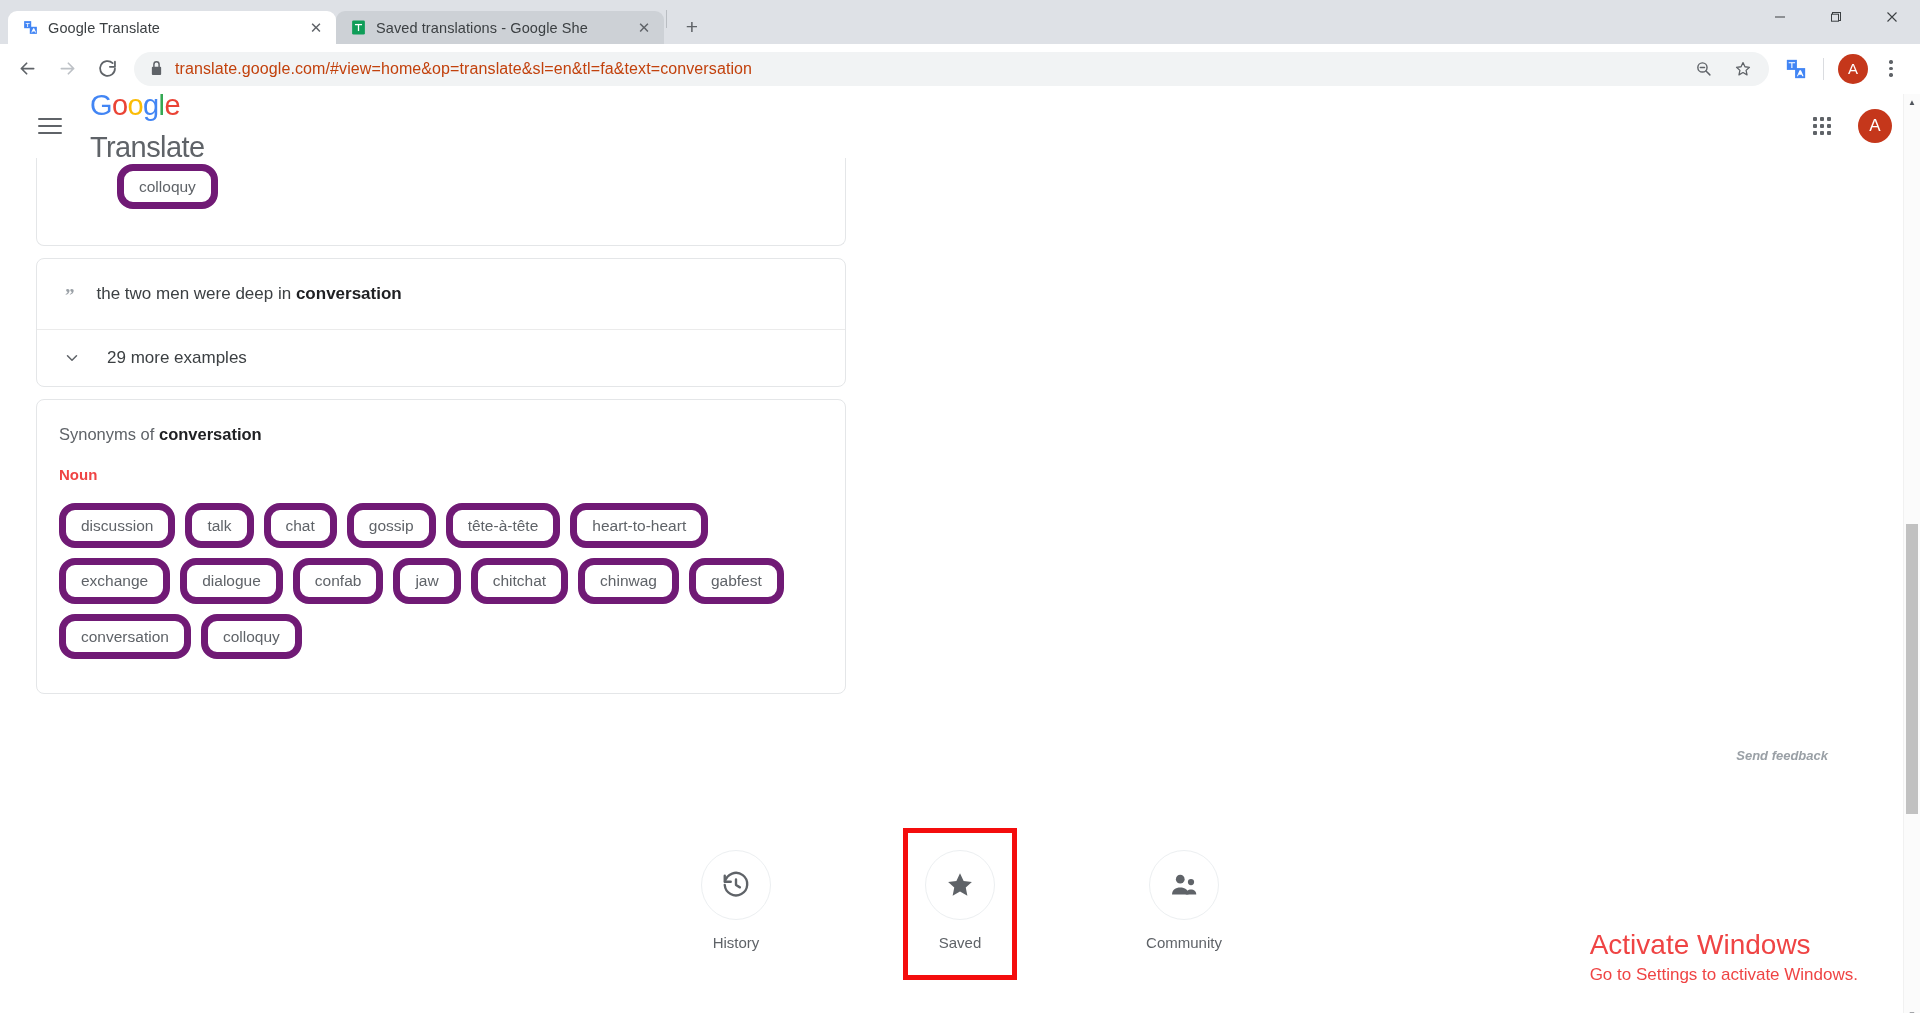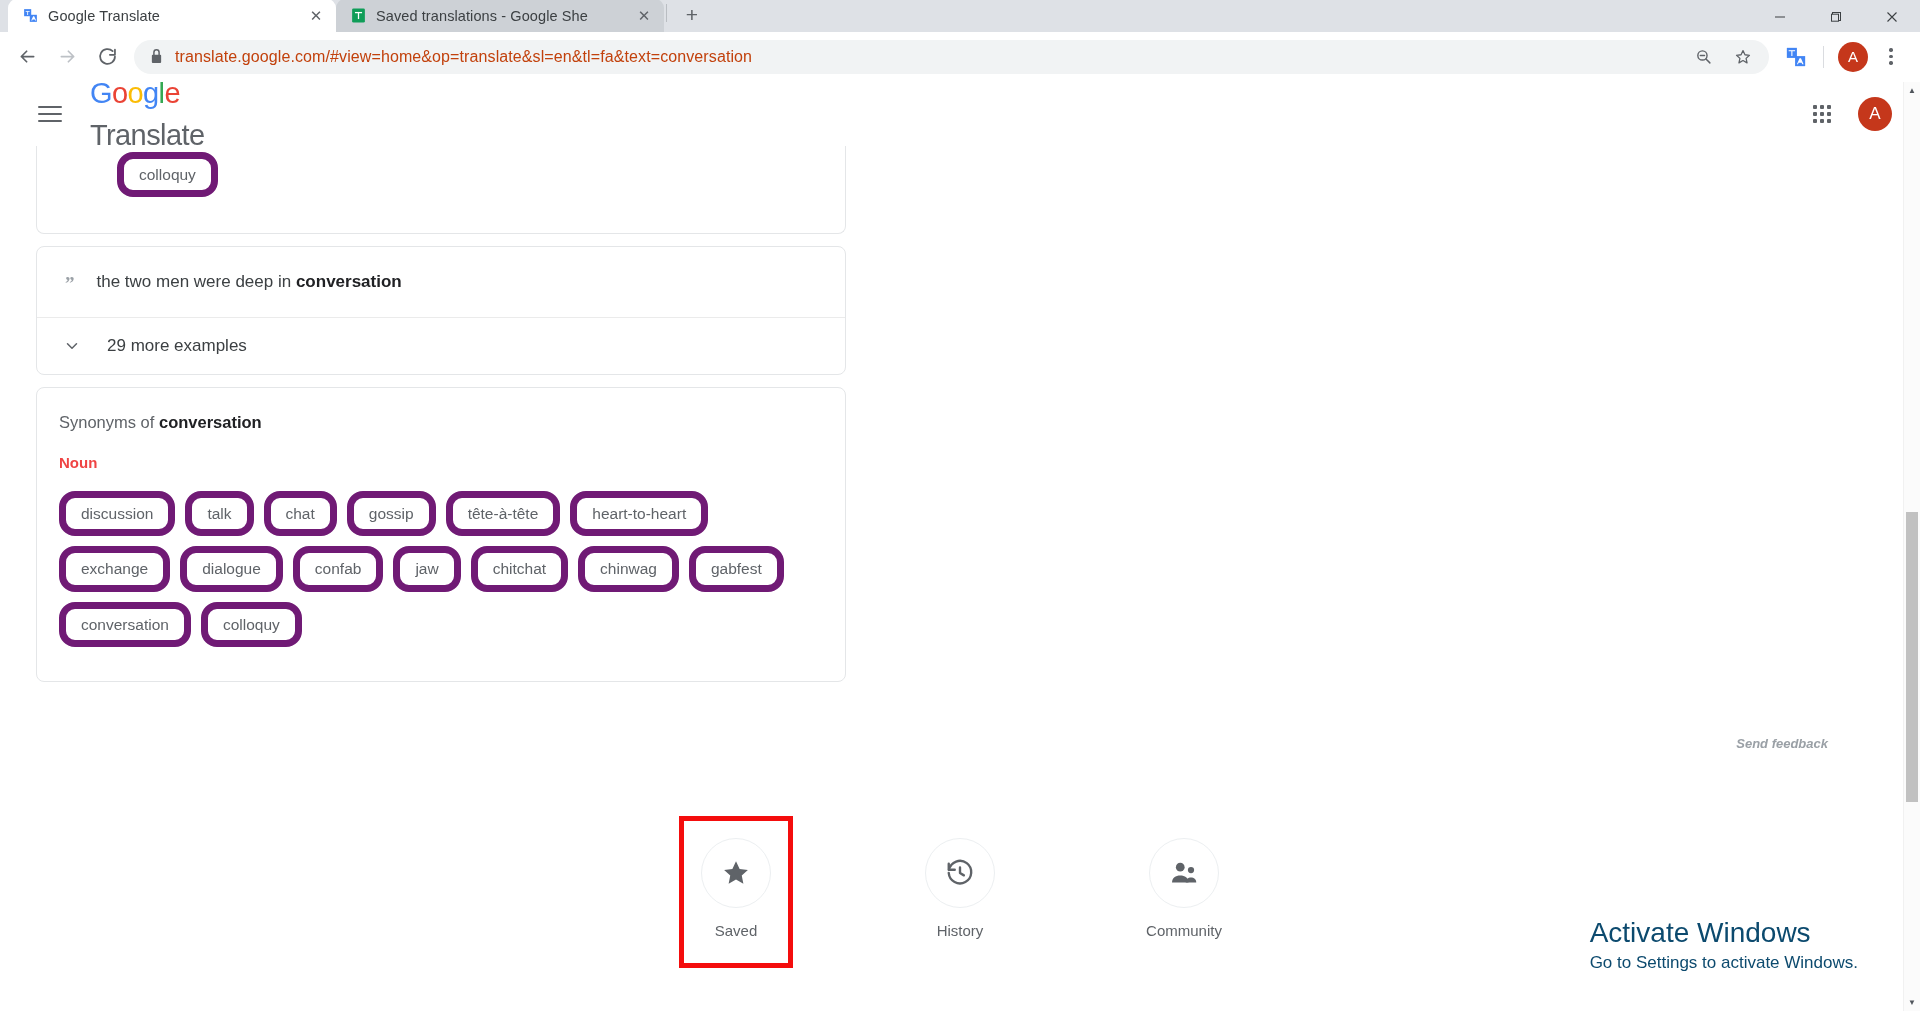--- a/index.html
+++ b/index.html
@@ -7,21 +7,21 @@
     width: 1920px; height: 1013px;
     font-family: "Liberation Sans", sans-serif;
     background: #ffffff;
     overflow: hidden;
   }
 
   
   .browser { width: 1920px; height: 1013px; position: relative; }
 
   .tabstrip {
-    height: 32px;
+    height: 44px;
     background: #dee1e6;
     display: flex;
     align-items: flex-end;
     padding-left: 8px;
     position: relative;
   }
   .tab {
     height: 33px;
     width: 328px;
     display: flex;
@@ -336,21 +336,21 @@
     height: 152px;
     pointer-events: none;
   }
 
   
   .watermark {
     position: absolute;
     right: 62px;
     bottom: 38px;
     text-align: left;
-    color: #0c4a6e;
+    color: #ef4444;
     user-select: none;
   }
   .watermark .wm1 { font-size: 28px; line-height: 1.15; font-weight: 400; }
   .watermark .wm2 { font-size: 17px; margin-top: 4px; }
 
   
   .pagescroll {
     position: absolute;
     right: 0; top: 0;
     width: 17px;
@@ -573,37 +573,37 @@
         </div>
 
       </div>
 
       <div class="feedback">Send feedback</div>
 
       <div class="bottom-actions">
 
         <div class="action">
           <div class="circle">
-            <svg width="30" height="30" viewBox="0 0 24 24" fill="currentColor">
-              <path d="M12 2.6l2.9 6.1 6.6.8-4.9 4.5 1.3 6.5L12 17.2 6.1 20.5l1.3-6.5-4.9-4.5 6.6-.8z"></path>
-            </svg>
-          </div>
-          <div class="alabel">Saved</div>
-          <div class="highlight-box"></div>
-        </div>
-
-        <div class="action">
-          <div class="circle">
             <svg width="30" height="30" viewBox="0 0 24 24" fill="none" stroke="currentColor" stroke-width="1.9" stroke-linecap="round" stroke-linejoin="round">
               <path d="M3.2 9.3A9 9 0 1 1 3 12"></path>
               <path d="M3 4.6v4.8h4.8"></path>
               <path d="M12 7.6V12l3.1 1.9"></path>
             </svg>
           </div>
           <div class="alabel">History</div>
+        </div>
+
+        <div class="action">
+          <div class="circle">
+            <svg width="30" height="30" viewBox="0 0 24 24" fill="currentColor">
+              <path d="M12 2.6l2.9 6.1 6.6.8-4.9 4.5 1.3 6.5L12 17.2 6.1 20.5l1.3-6.5-4.9-4.5 6.6-.8z"></path>
+            </svg>
+          </div>
+          <div class="alabel">Saved</div>
+          <div class="highlight-box"></div>
         </div>
 
         <div class="action">
           <div class="circle">
             <svg width="30" height="30" viewBox="0 0 24 24" fill="currentColor">
               <circle cx="9" cy="7.3" r="3.5"></circle>
               <path d="M2.4 19.6c0-3.6 2.9-5.6 6.6-5.6s6.6 2 6.6 5.6z"></path>
               <circle cx="17.6" cy="9.6" r="2.5"></circle>
               <path d="M13.4 19.6c0-2.6 1.9-4 4.2-4s4.2 1.4 4.2 4z"></path>
             </svg>

